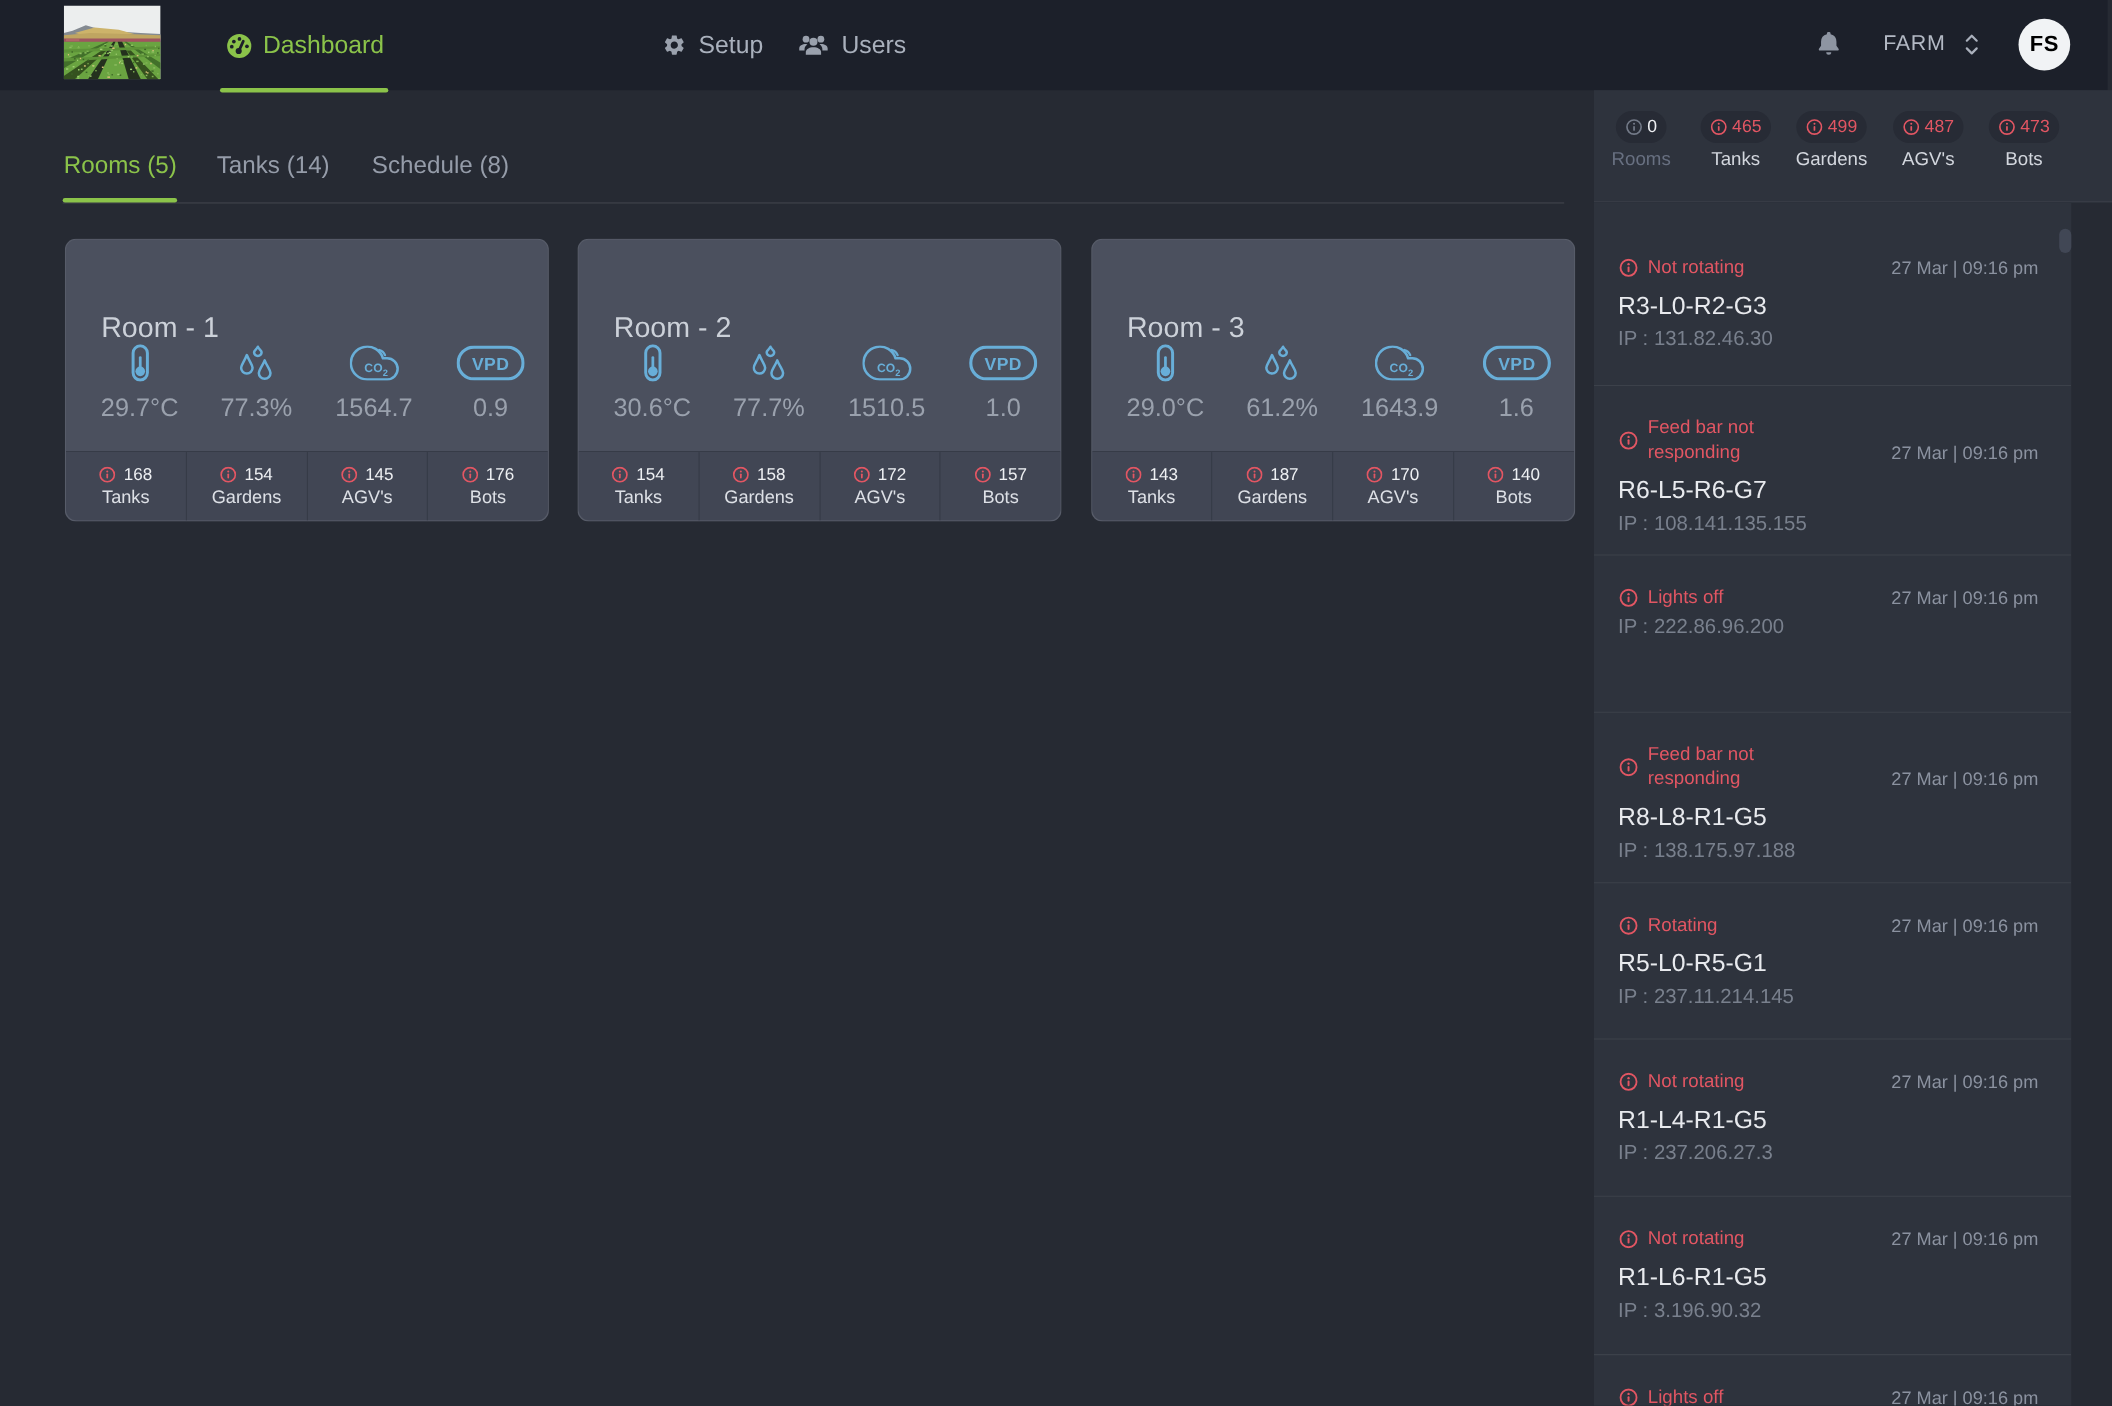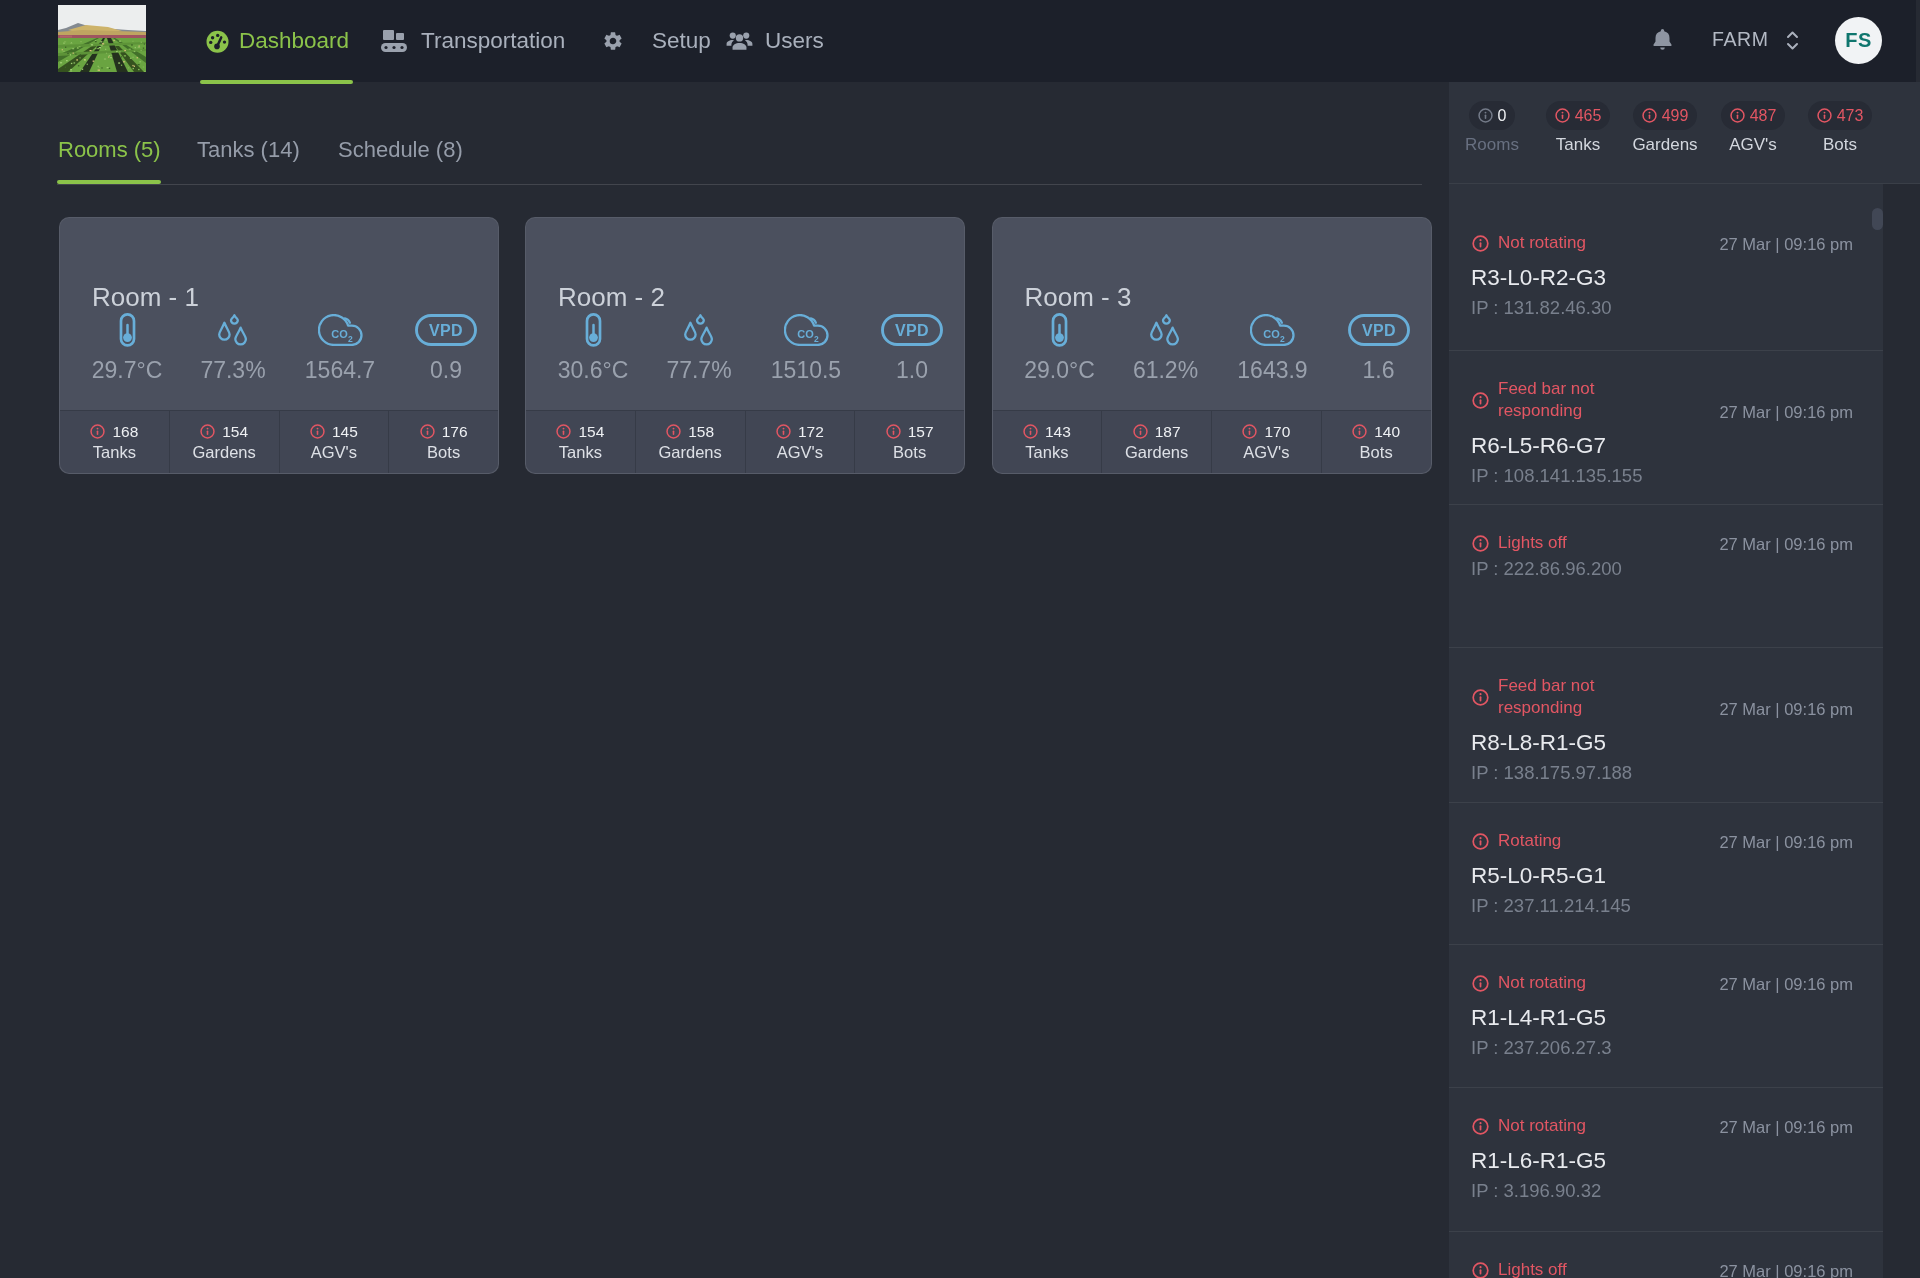--- a/index.html
+++ b/index.html
@@ -176,33 +176,22 @@
       <circle cx="11.7" cy="5.4" r="1.7" fill="#1c202a"></circle>
       <circle cx="6.6" cy="7.8" r="1.7" fill="#1c202a"></circle>
       <circle cx="4.7" cy="12.4" r="1.7" fill="#1c202a"></circle>
       <circle cx="18.5" cy="12.1" r="1.7" fill="#1c202a"></circle>
       <line x1="15.2" y1="7.4" x2="11.2" y2="16.2" stroke="#1c202a" stroke-width="2.5" stroke-linecap="round"></line>
       <circle cx="11" cy="16.4" r="2.8" fill="#1c202a"></circle>
     </svg>
     <span>Dashboard</span>
   </div>
 
-  <div class="navitem" style="left:381px; gap:12px;">
-    <svg width="28" height="23" viewBox="0 0 28 23" fill="#9aa1ad">
-      <rect x="2" y="0" width="11" height="10" rx="1"></rect>
-      <rect x="15" y="3" width="8" height="7" rx="1"></rect>
-      <rect x="0" y="13" width="26" height="9" rx="4.5"></rect>
-      <circle cx="5" cy="17.5" r="1.6" fill="#1c202a"></circle>
-      <circle cx="13" cy="17.5" r="1.6" fill="#1c202a"></circle>
-      <circle cx="21" cy="17.5" r="1.6" fill="#1c202a"></circle>
-    </svg>
-    <span>Transportation</span>
-  </div>
-
-  <div class="navitem" style="left:602px; gap:28px;">
+
+  <div class="navitem" style="left:602px; gap:11px;">
     <svg width="22" height="22" viewBox="0 0 24 24" fill="#9aa1ad">
       <path d="M19.14 12.94c.04-.3.06-.61.06-.94 0-.32-.02-.64-.07-.94l2.03-1.58a.49.49 0 0 0 .12-.61l-1.92-3.32a.488.488 0 0 0-.59-.22l-2.39.96c-.5-.38-1.03-.7-1.62-.94l-.36-2.54a.484.484 0 0 0-.48-.41h-3.84c-.24 0-.43.17-.47.41l-.36 2.54c-.59.24-1.13.57-1.62.94l-2.39-.96c-.22-.08-.47 0-.59.22L2.74 8.87c-.12.21-.08.47.12.61l2.03 1.58c-.05.3-.09.63-.09.94s.02.64.07.94l-2.03 1.58a.49.49 0 0 0-.12.61l1.92 3.32c.12.22.37.29.59.22l2.39-.96c.5.38 1.03.7 1.62.94l.36 2.54c.05.24.24.41.48.41h3.84c.24 0 .44-.17.47-.41l.36-2.54c.59-.24 1.13-.56 1.62-.94l2.39.96c.22.08.47 0 .59-.22l1.92-3.32c.12-.22.07-.47-.12-.61l-2.01-1.58zM12 15.6A3.61 3.61 0 0 1 8.4 12c0-1.98 1.62-3.6 3.6-3.6s3.6 1.62 3.6 3.6-1.62 3.6-3.6 3.6z"></path>
     </svg>
     <span>Setup</span>
   </div>
 
   <div class="navitem" style="left:726px; gap:12px;">
     <svg width="27" height="20" viewBox="0 0 28 20" fill="#9aa1ad">
       <circle cx="7" cy="4.4" r="3.2"></circle>
       <circle cx="21" cy="4.4" r="3.2"></circle>
@@ -218,21 +207,21 @@
     <path d="M9.5 0a1.7 1.7 0 0 1 1.7 1.7v.5a7 7 0 0 1 5.3 6.8v3.6l1.9 2.8a1 1 0 0 1-.83 1.6H1.43a1 1 0 0 1-.83-1.6l1.9-2.8V9A7 7 0 0 1 7.8 2.2v-.5A1.7 1.7 0 0 1 9.5 0z"></path>
     <path d="M7.2 18.4h4.6a2.3 2.3 0 0 1-4.6 0z"></path>
   </svg>
 
   <div class="abs" style="left:1712px; top:28px; font-size:19.5px; color:#b3b9c4; letter-spacing:0.6px;">FARM</div>
   <svg class="abs" style="left:1786px; top:30px;" width="13" height="21" viewBox="0 0 13 21" fill="none" stroke="#aab0bc" stroke-width="2" stroke-linecap="round" stroke-linejoin="round">
     <path d="M2 7 L6.5 2.5 L11 7"></path>
     <path d="M2 14 L6.5 18.5 L11 14"></path>
   </svg>
   <div class="abs" style="left:1835px; top:17px; width:47px; height:47px; border-radius:50%; background:#f1f3f5; display:flex; align-items:center; justify-content:center;">
-    <span style="font-size:20px; color:#0f766e; font-weight:600; letter-spacing:0.5px;">FS</span>
+    <span style="font-size:20px; color:#000000; font-weight:600; letter-spacing:0.5px;">FS</span>
   </div>
 </div>
 <div id="nav-underline"></div>
 
 <div class="tab active" style="left:58px;">Rooms (5)</div>
 <div class="tab" style="left:197px;">Tanks (14)</div>
 <div class="tab" style="left:338px;">Schedule (8)</div>
 <div id="tab-underline"></div>
 <div id="tab-rule"></div>
 

